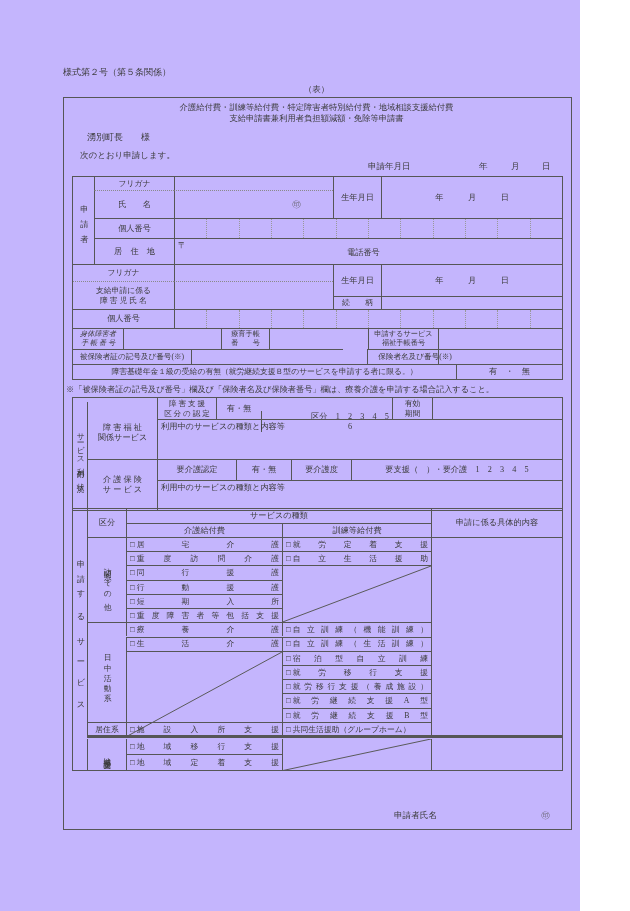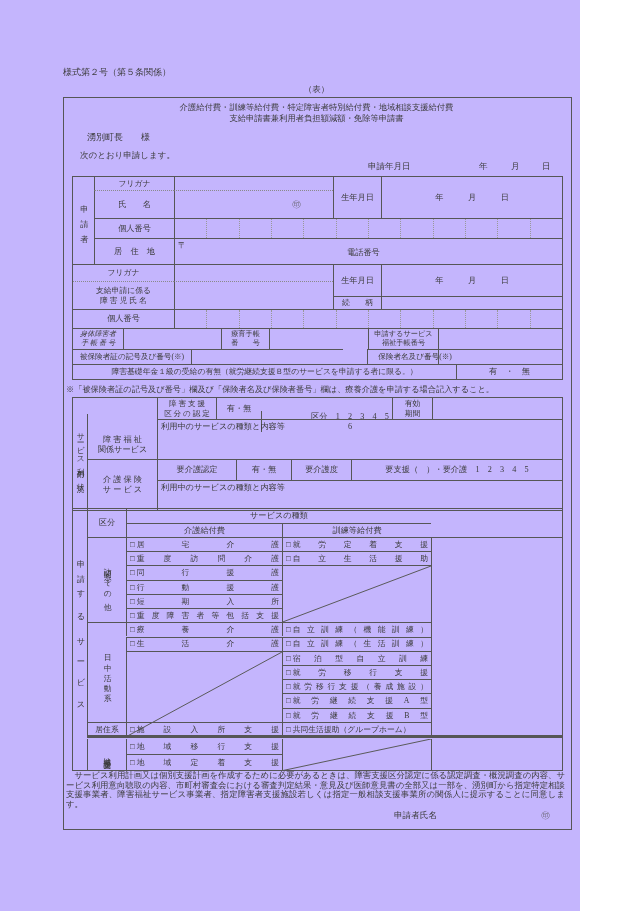--- a/index.html
+++ b/index.html
@@ -134,21 +134,21 @@
       <div class="cell" style="left:365px;top:172px;width:124px;height:15px;"></div>
 
       <div class="cell nl f78" style="left:0;top:187px;width:383px;height:15px;">障害基礎年金１級の受給の有無（就労継続支援Ｂ型のサービスを申請する者に限る。）</div>
       <div class="cell" style="left:383px;top:187px;width:106px;height:15px;">有　・　無</div>
     </div>
 
     <div class="txt" style="left:2px;top:286px;font-size:8.2px;">※「被保険者証の記号及び番号」欄及び「保険者名及び保険者番号」欄は、療養介護を申請する場合記入すること。</div>
 
     <div class="tbl" style="left:8px;top:299px;width:489px;height:112px;">
       <div class="cell nl nt vtext f78" style="left:0;top:0;width:14px;height:112px;letter-spacing:2px;">サービス利用の状況</div>
-      <div class="cell nt two" style="left:14px;top:16px;width:70px;height:61px;">
+      <div class="cell nt two" style="left:14px;top:4px;width:70px;height:61px;">
         <span>障 害 福 祉</span>
         <span>関係サービス</span>
       </div>
       <div class="cell nt two f76" style="left:84px;top:0;width:59px;height:21px;">
         <span>障 害 支 援</span>
         <span>区 分 の 認 定</span>
       </div>
       <div class="cell nt" style="left:143px;top:0;width:45px;height:21px;">有・無</div>
       <div class="cell nt" style="left:188px;top:13px;width:131px;height:21px;padding-left:46px;">区分　1　2　3　4　5　6</div>
       <div class="cell nt two f78" style="left:319px;top:0;width:40px;height:21px;">
@@ -169,20 +169,21 @@
     </div>
 
     <div class="tbl" style="left:8px;top:410px;width:489px;height:261px;">
       <div class="cell nl nt" style="left:0;top:0;width:14px;height:261px;display:block;">
         <span class="vspan" style="top:28px;height:199px;letter-spacing:15px;">申請するサービス</span>
       </div>
       <div class="cell nt" style="left:14px;top:0;width:39px;height:28px;">区分</div>
       <div class="cell nt" style="left:53px;top:0;width:305px;height:14px;">サービスの種類</div>
       <div class="cell" style="left:53px;top:14px;width:156px;height:14px;">介護給付費</div>
       <div class="cell" style="left:209px;top:14px;width:149px;height:14px;">訓練等給付費</div>
+      <div class="cell nt" style="left:358px;top:0;width:131px;height:28px;">申請に係る具体的内容</div>
 
       <div class="cell vtext f78" style="left:14px;top:28px;width:39px;height:85.3px;letter-spacing:3px;">訪問系・その他</div>
       <div class="cell vtext f78" style="left:14px;top:113.3px;width:39px;height:99.5px;letter-spacing:10px;">日中活動系</div>
       <div class="cell f78" style="left:14px;top:212.8px;width:39px;height:14.2px;">居住系</div>
       <div class="cell nt" style="left:14px;top:229.5px;width:39px;height:31.5px;">
         <span class="v2">地域相談支援</span>
       </div>
 
       <div class="cell svc" style="left:53px;top:28px;width:156px;height:14.21px;">
           <span class="cb">□</span>
@@ -284,17 +285,16 @@
             <line x1="0" y1="100" x2="100" y2="0" vector-effect="non-scaling-stroke"></line>
           </svg>
       </div>
 
       <div class="cell" style="left:358px;top:28px;width:131px;height:199px;"></div>
       <div class="cell nt" style="left:358px;top:229.5px;width:131px;height:31.5px;"></div>
 
       <div class="thick" style="left:14px;top:226.3px;width:475px;height:2.6px;"></div>
     </div>
 
-    <div class="consent" style="left:2px;top:673px;width:499px;">　サービス利用計画又は個別支援計画を作成するために必要があるときは、障害支援区分認定に係る認定調査・概況調査の内容、サービス利用意向聴取の内容、市町村審査会における審査判定結果・意見及び医師意見書の全部又は一部を、湧別町から指定特定相談支援事業者、障害福祉サービス事業者、指定障害者支援施設若しくは指定一般相談支援事業所の関係人に提示することに同意します。</div>
     <span class="txt" style="left:330px;top:712px;font-size:8.6px;">申請者氏名</span>
     <span class="txt seal" style="left:477px;top:711px;">㊞</span>
   </div>
 </div>
 
 </body></html>

